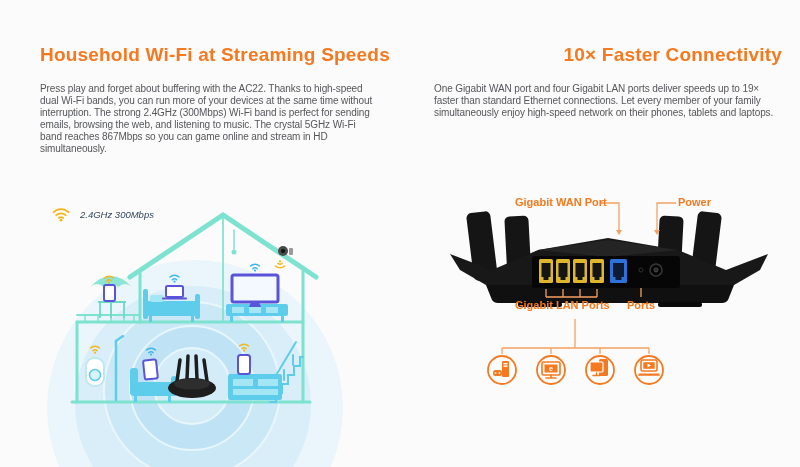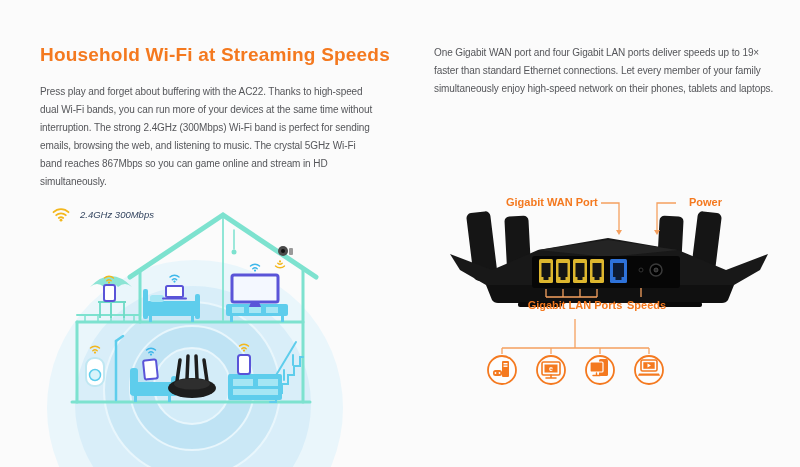--- a/index.html
+++ b/index.html
@@ -3,48 +3,49 @@
 <meta charset="utf-8">
 <style>
   html,body{margin:0;padding:0;background:#fbfbfb;}
   .canvas{position:relative;width:800px;height:467px;background:#fbfbfb;overflow:hidden;
           font-family:"Liberation Sans",sans-serif;}
   .col{position:absolute;top:44px;}
   .col-left{left:40px;width:336px;}
   .col-right{left:434px;width:348px;}
   .heading{margin:0 0 17px 0;font-size:19px;font-weight:bold;color:#f4791f;
            letter-spacing:.2px;white-space:nowrap;text-align:right;}
-  .body-text{margin:0;font-size:10px;line-height:18px;color:#55565a;letter-spacing:-0.1px;}
+  .body-text{margin:0;font-size:10px;line-height:12px;color:#55565a;letter-spacing:-0.1px;}
   
   .figure-house{position:absolute;left:30px;top:190px;width:350px;height:277px;}
   .figure-house svg.house{position:absolute;left:0;top:0;}
   .legend{position:absolute;left:22px;top:14px;z-index:5;font-style:italic;}
   .legend-row{display:flex;align-items:center;height:20px;}
   .legend-row svg{margin-right:10px;}
   .legend-label{font-size:9.5px;color:#33445f;letter-spacing:0;}
   
   .figure-router{position:absolute;left:440px;top:190px;width:340px;height:277px;}
   .figure-router svg.routerart{position:absolute;left:0;top:0;}
   .rlabel{position:absolute;font-size:11px;font-weight:bold;color:#f4791f;white-space:nowrap;}
-  .rlabel-wan{left:66px;top:6px;}
-  .rlabel-power{left:238px;top:6px;margin-left:11px;}
-  .rlabel-lan{left:75px;top:109px;width:120px;text-align:center;}
+  .rlabel-wan{left:75px;top:6px;}
+  .rlabel-power{left:238px;top:6px;}
+  .rlabel-lan{left:75px;top:109px;width:120px;text-align:left;}
   .rlabel-reset{left:187px;top:109px;}
 </style>
 </head>
 <body>
 
 <div class="canvas">
 
   <section class="col col-left">
     <h1 class="heading">Household Wi-Fi at Streaming Speeds</h1>
     <p class="body-text">Press play and forget about buffering with the AC22. Thanks to high-speed dual Wi-Fi bands, you can run more of your devices at the same time without interruption. The strong 2.4GHz (300Mbps) Wi-Fi band is perfect for sending emails, browsing the web, and listening to music. The crystal 5GHz Wi-Fi band reaches 867Mbps so you can game online and stream in HD simultaneously.</p>
   </section>
 
   <section class="col col-right">
+    <h1 class="heading">10× Faster Connectivity</h1>
     <p class="body-text">One Gigabit WAN port and four Gigabit LAN ports deliver speeds up to 19× faster than standard Ethernet connections. Let every member of your family simultaneously enjoy high-speed network on their phones, tablets and laptops.</p>
   </section>
 
   <div class="figure-house">
 
     <div class="legend">
       <div class="legend-row">
         <svg width="18" height="15" viewBox="0 0 18 15">
           <g stroke="#f3b71d" stroke-width="1.8" fill="none" stroke-linecap="round">
             <path d="M1.5,5.2 a10.5,10.5 0 0 1 15,0"></path>
@@ -312,16 +313,16 @@
           <rect x="203.3" y="172.2" width="11.4" height="6.6" fill="#f4791f"></rect>
           <path d="M207.5,173.6 v3.8 l3.4,-1.9 Z" fill="#ffffff"></path>
           <path d="M199,183.5 L219,183.5 L220,185.8 L198,185.8 Z" fill="#f4791f"></path>
         </g>
       </g>
     </svg>
 
     <span class="rlabel rlabel-wan">Gigabit WAN Port</span>
     <span class="rlabel rlabel-power">Power</span>
     <span class="rlabel rlabel-lan">Gigabit LAN Ports</span>
-    <span class="rlabel rlabel-reset">Speeds</span>
+    <span class="rlabel rlabel-reset">Ports</span>
   </div>
 
 </div>
 
 </body></html>

